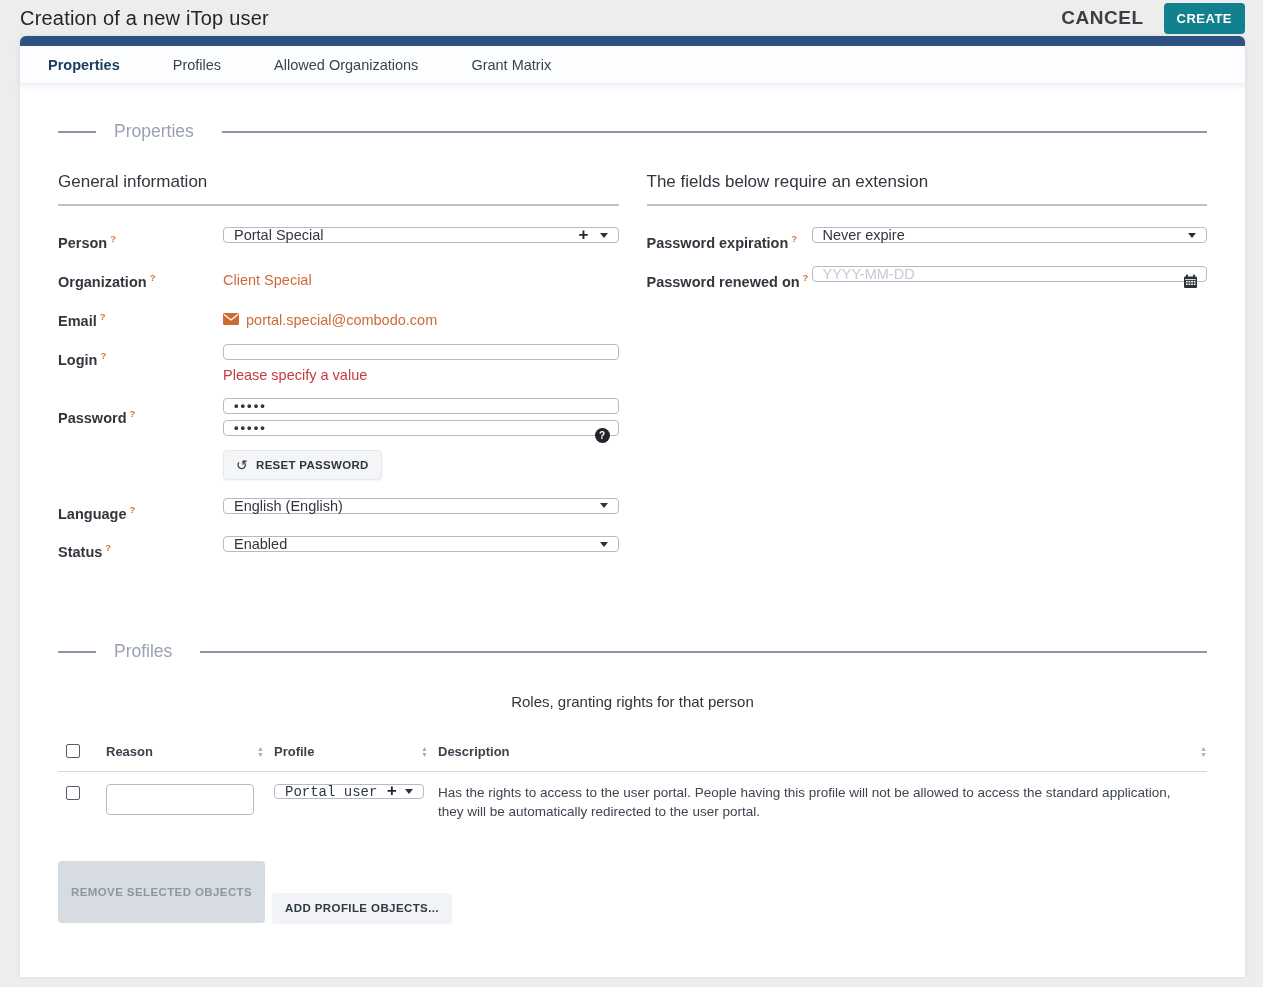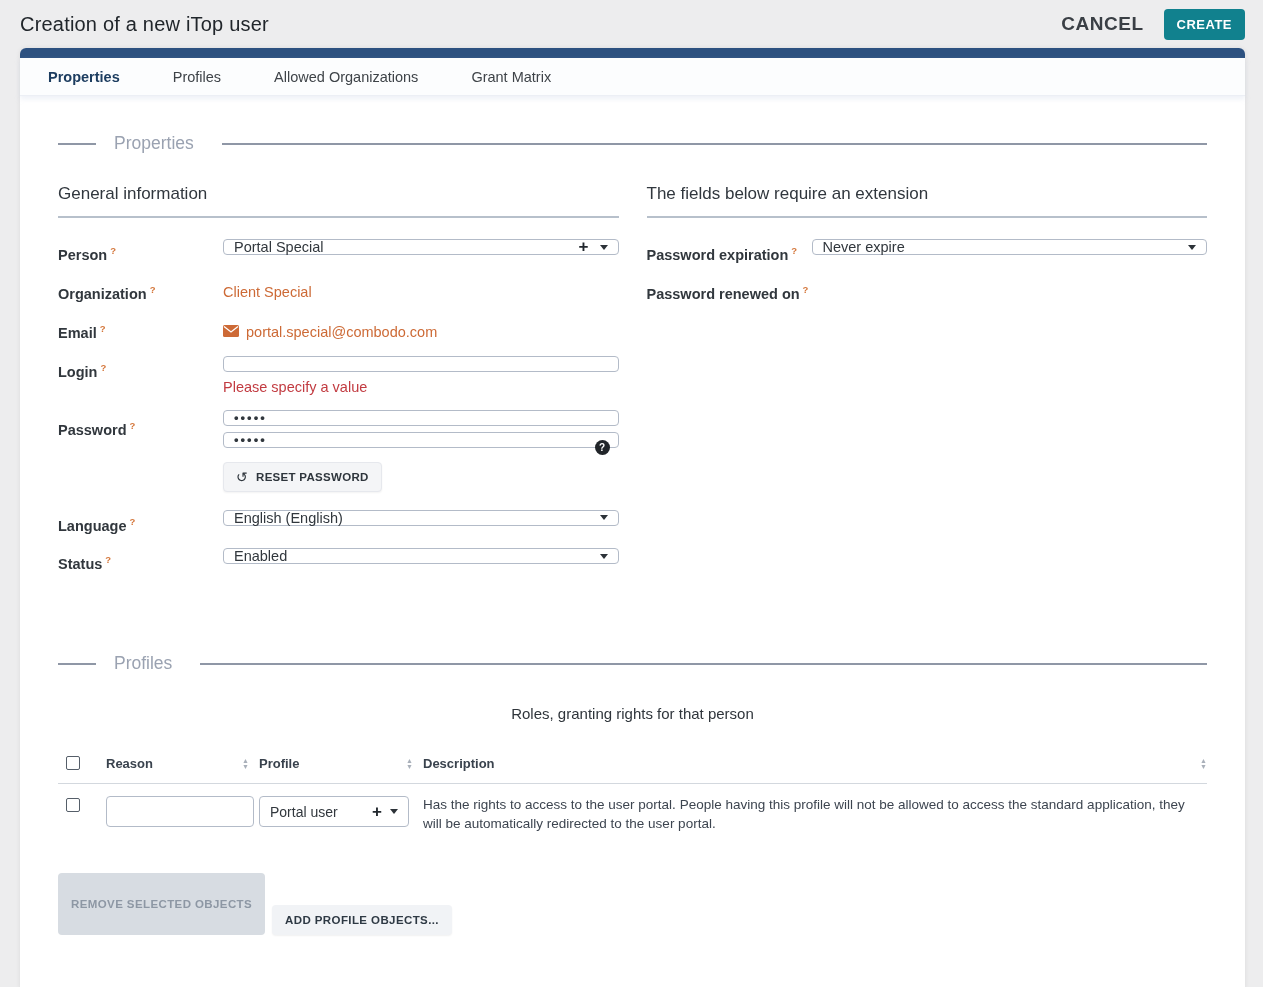--- a/index.html
+++ b/index.html
@@ -4,21 +4,21 @@
 <style>
   * { box-sizing: border-box; margin: 0; padding: 0; }
   html,body { width:1263px; height:987px; overflow:hidden; }
   body {
     font-family: "Liberation Sans", sans-serif;
     background:#ededee;
     color:#2f353b;
   }
   
   .app-header {
-    height:48px; display:flex; align-items:center; justify-content:space-between;
+    height:36px; display:flex; align-items:center; justify-content:space-between;
     padding:0 18px 0 20px;
   }
   .page-title { font-size:20px; font-weight:500; color:#21262b; letter-spacing:.2px; }
   .header-actions { display:flex; align-items:center; gap:14px; }
   .btn-cancel {
     background:none; border:none; font-family:inherit;
     font-size:19px; font-weight:600; color:#3a3f45; letter-spacing:.5px;
     padding:8px 6px; cursor:pointer;
   }
   .btn-create {
@@ -95,27 +95,27 @@
   .section-gap { margin-top:66px; }
   .table-caption { text-align:center; font-size:15px; color:#2f353b; margin-top:31px; }
   .ptable { margin-top:23px; }
   .ptable-header {
     display:flex; align-items:center; padding:9px 0 10px 0;
     border-bottom:1px solid #d3d8de;
     font-size:13px; font-weight:700; color:#39424d;
   }
   .ptable-row { display:flex; align-items:flex-start; padding:12px 0 14px 0; }
   .col-check { width:48px; flex:none; padding-left:8px; }
-  .col-reason { width:153px; flex:none; display:flex; align-items:center; justify-content:space-between; }
+  .col-reason { width:168px; flex:none; display:flex; align-items:center; justify-content:space-between; }
   .col-profile { width:164px; flex:none; display:flex; align-items:center; justify-content:space-between; }
   .col-desc { flex:1; display:flex; align-items:center; justify-content:space-between; }
   .sort-icon { display:flex; flex-direction:column; color:#a9b0ba; font-size:7px; line-height:.85; cursor:pointer; margin-right:10px; user-select:none; }
   .cbox { width:14px; height:14px; border:1.5px solid #555e69; border-radius:2px; background:#fff; appearance:none; cursor:pointer; margin-top:2px; }
   .row-reason-input { width:148px; height:31px; border:1px solid #b3bbc8; border-radius:4px; font-family:inherit; font-size:14px; padding:0 8px; }
-  .row-combo { width:150px; height:31px; font-size:14px; }
+  .row-combo { width:150px; height:15px; font-size:14px;font-family:Liberation Mono, monospace; }
   .desc-text { font-size:13.5px; color:#3d4550; line-height:1.35; padding-right:22px; }
   .table-actions { display:flex; gap:7px; margin-top:26px; }
   .btn-remove {
     border:none; font-family:inherit; background:#d7dce2; color:#8d97a4;
     font-size:11.5px; font-weight:700; letter-spacing:.4px; padding:9px 13px;
     border-radius:4px; cursor:default;
   }
   .btn-add {
     border:none; font-family:inherit; background:#f1f3f6; color:#2e3944;
     font-size:11.5px; font-weight:700; letter-spacing:.4px; padding:9px 13px;
@@ -231,20 +231,41 @@
         <div class="field-row">
           <div class="field-label"><span>Password expiration</span><span class="help-sup">?</span></div>
           <div class="select">
             <span class="value">Never expire</span>
             <span class="caret"></span>
           </div>
         </div>
 
         <div class="field-row">
           <div class="field-label"><span>Password renewed on</span><span class="help-sup">?</span></div>
+          <div class="date-wrap">
+            <input class="text-input" type="text" placeholder="YYYY-MM-DD" style="">
+            <span class="cal-icon">
+              <svg width="15" height="15" viewBox="0 0 15 15">
+                  <rect x="1" y="2.5" width="13" height="11.5" rx="1.2" fill="#2b3137"></rect>
+                  <rect x="3" y="0.5" width="2" height="3.5" rx="0.8" fill="#2b3137"></rect>
+                  <rect x="10" y="0.5" width="2" height="3.5" rx="0.8" fill="#2b3137"></rect>
+                  <rect x="2.2" y="5.2" width="10.6" height="0.9" fill="#fff"></rect>
+                  <g fill="#fff">
+                    <rect x="3" y="7" width="1.7" height="1.5"></rect>
+                    <rect x="5.6" y="7" width="1.7" height="1.5"></rect>
+                    <rect x="8.2" y="7" width="1.7" height="1.5"></rect>
+                    <rect x="10.8" y="7" width="1.7" height="1.5"></rect>
+                    <rect x="3" y="9.5" width="1.7" height="1.5"></rect>
+                    <rect x="5.6" y="9.5" width="1.7" height="1.5"></rect>
+                    <rect x="8.2" y="9.5" width="1.7" height="1.5"></rect>
+                    <rect x="10.8" y="9.5" width="1.7" height="1.5"></rect>
+                  </g>
+                </svg>
+            </span>
+          </div>
         </div>
       </div>
     </div>
 
     <div class="section-head section-gap">
       <div class="dash"></div>
       <div class="title">Profiles</div>
       <div class="line"></div>
     </div>
 

